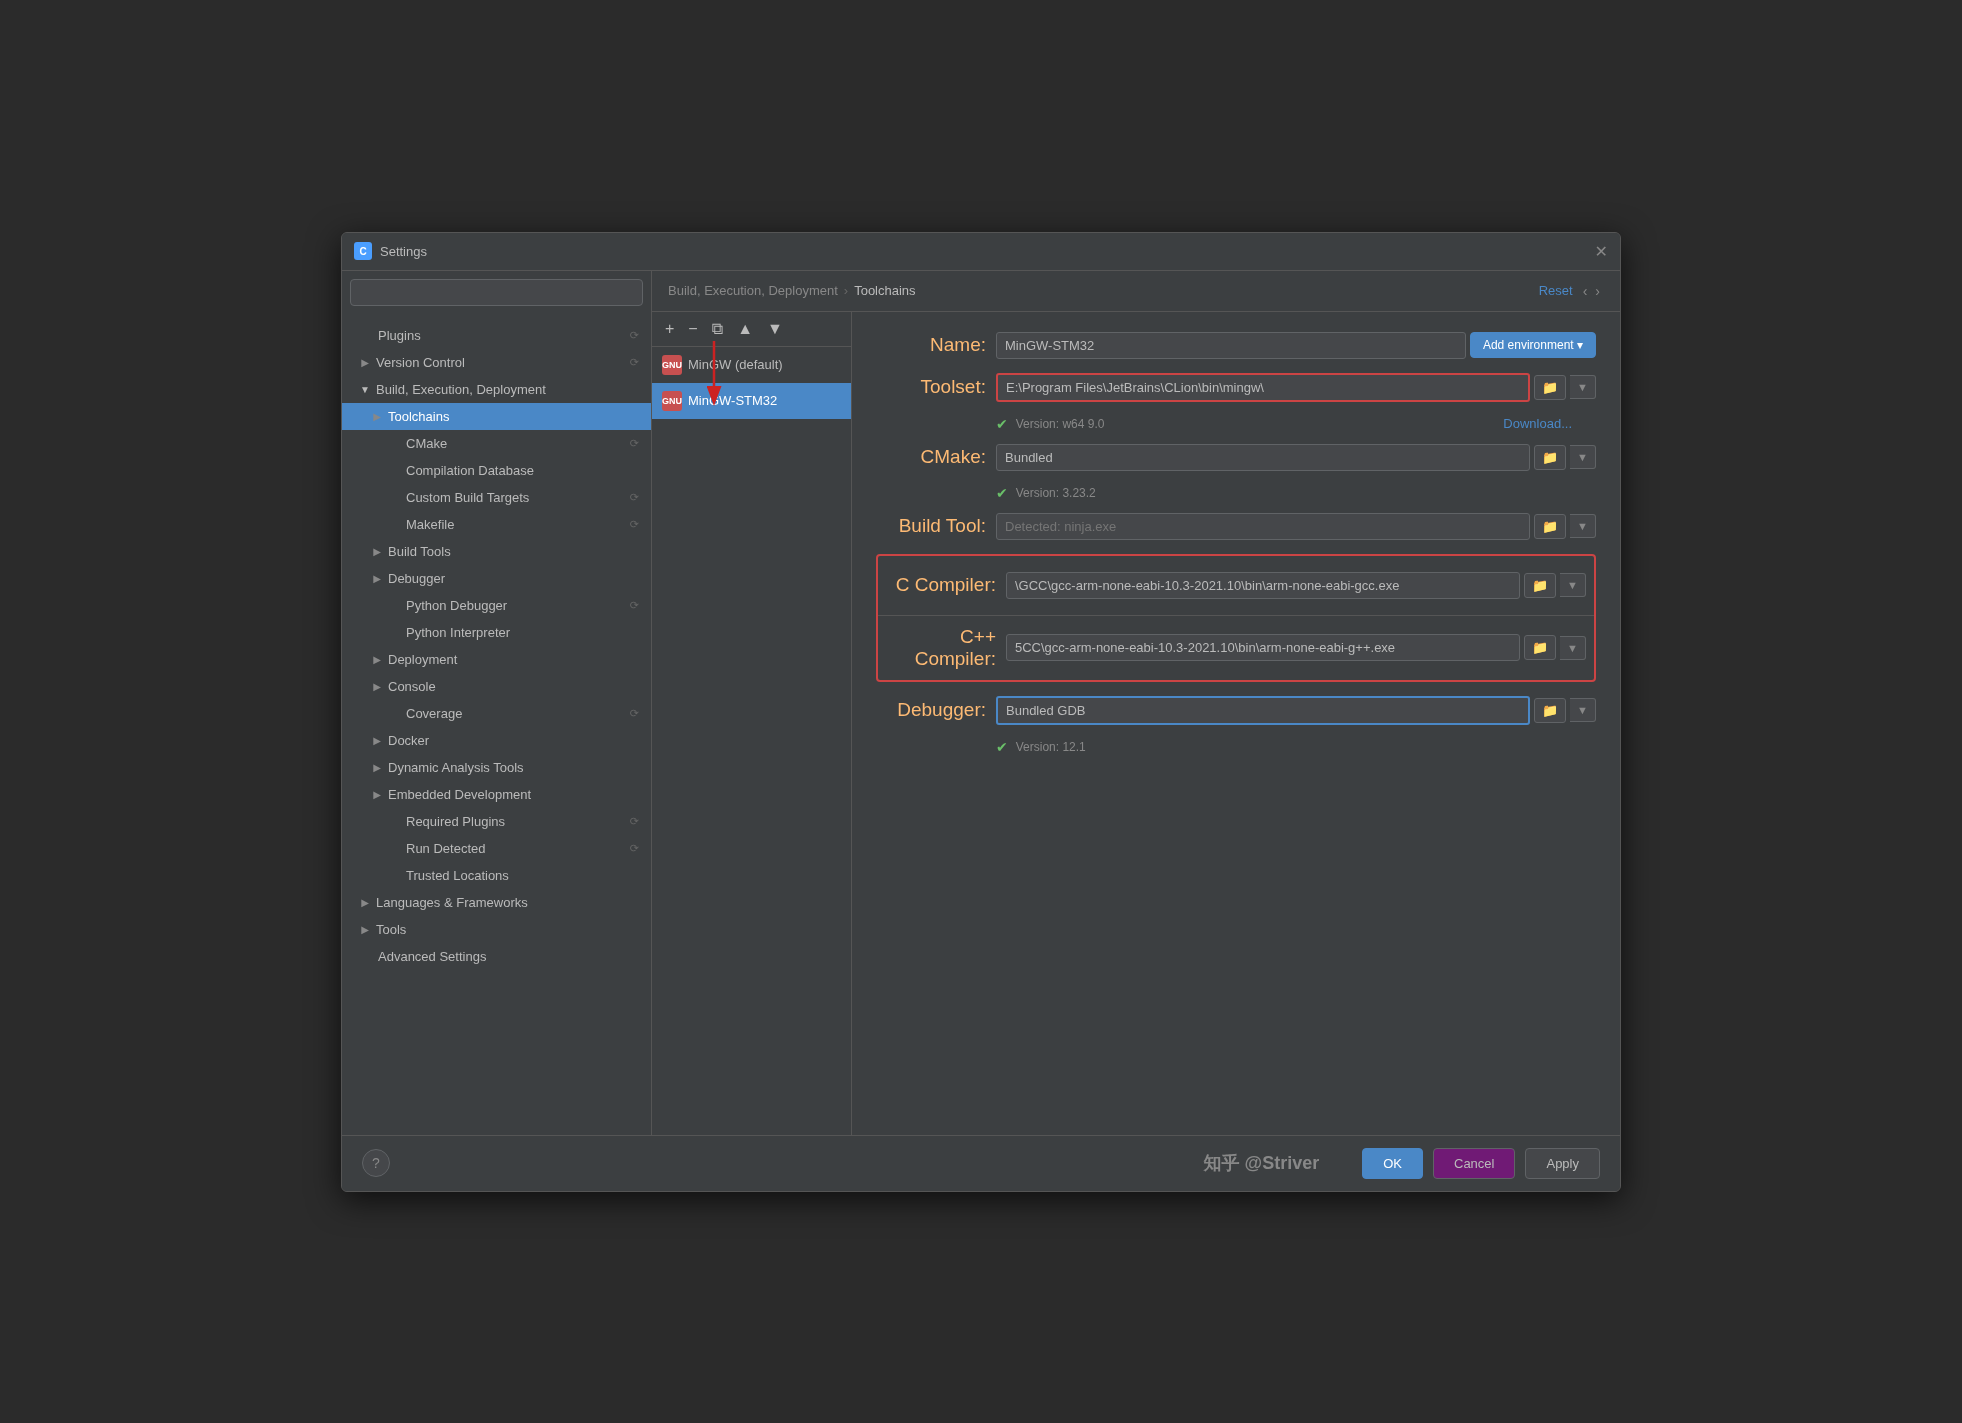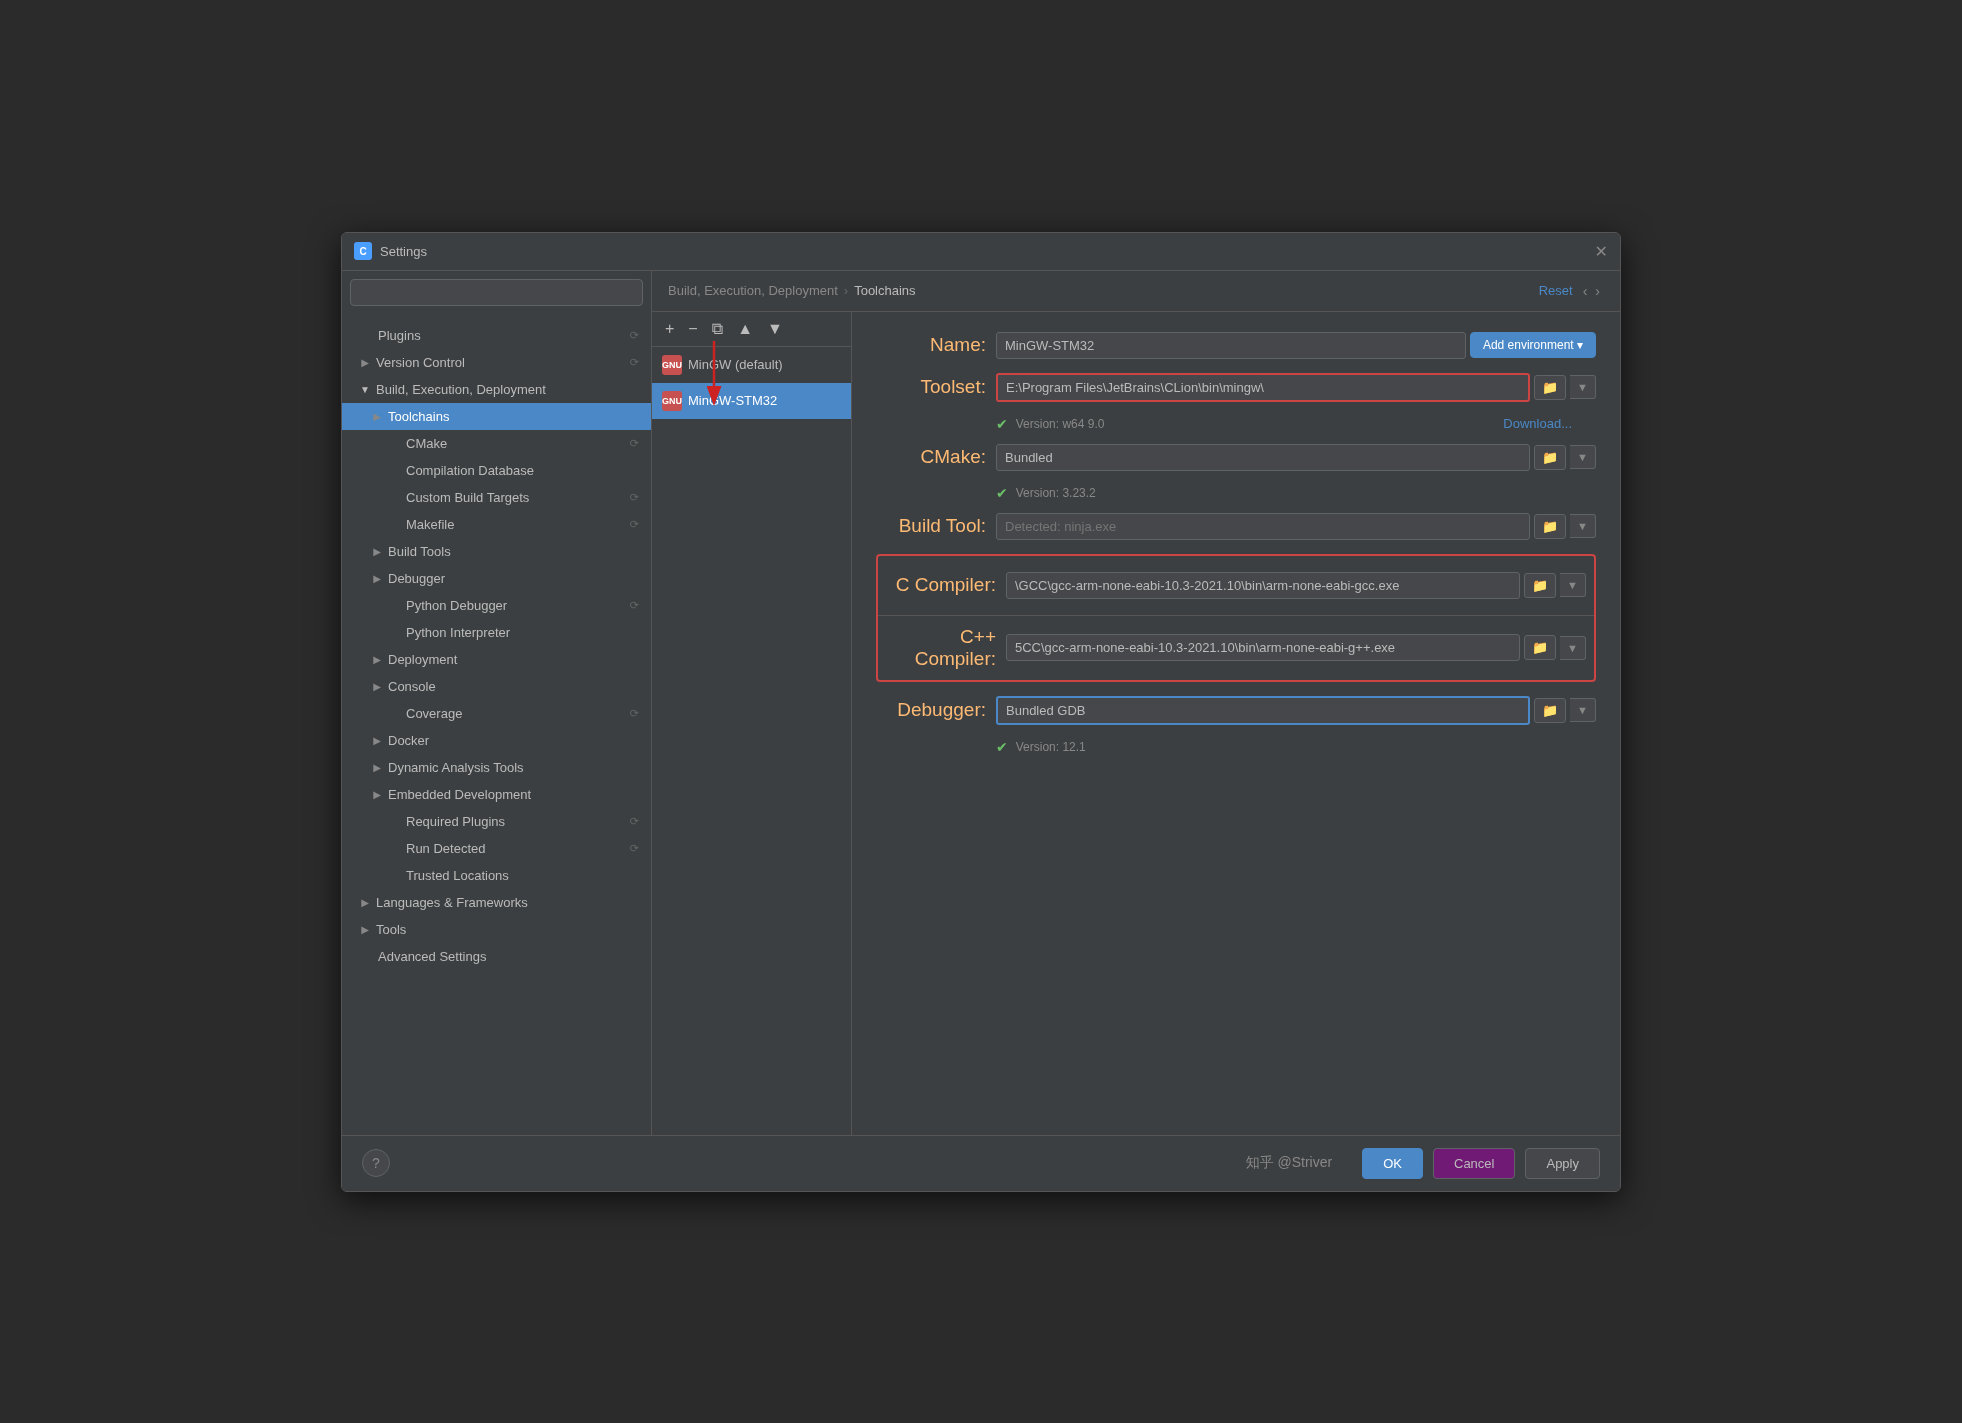--- a/index.html
+++ b/index.html
@@ -643,19 +643,19 @@
             <span class="version-text">Version: 12.1</span>
           </div>
         </div>
       </div>
     </div>
   </div>
 
   <div class="dialog-footer">
     <div style="position:relative; flex:1; display:flex; align-items:center;">
       <button class="help-btn">?</button>
-      <span style="margin-left: auto; color: #888; font-size: 14px; font-weight: normal; margin-right: 20px;">知乎 @Striver</span>
+      <span style="margin-left: auto; color: #888; font-size: 18px; font-weight: bold; margin-right: 33px;">知乎 @Striver</span>
     </div>
     <button class="footer-btn primary">OK</button>
     <button class="footer-btn secondary">Cancel</button>
     <button class="footer-btn apply">Apply</button>
   </div>
 </div>
 
 </body></html>

